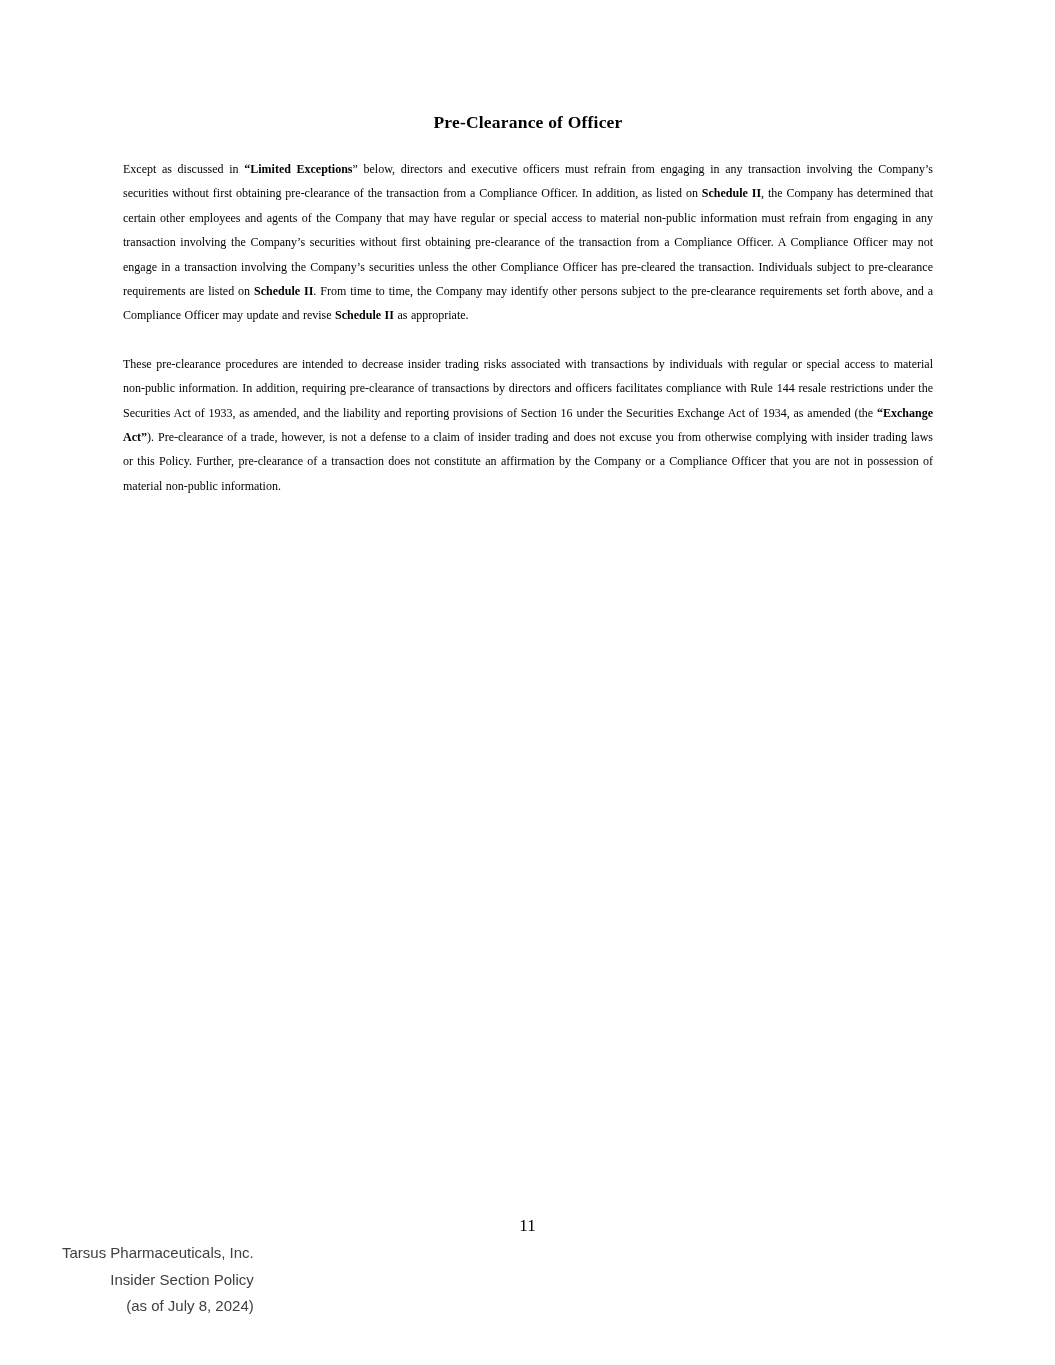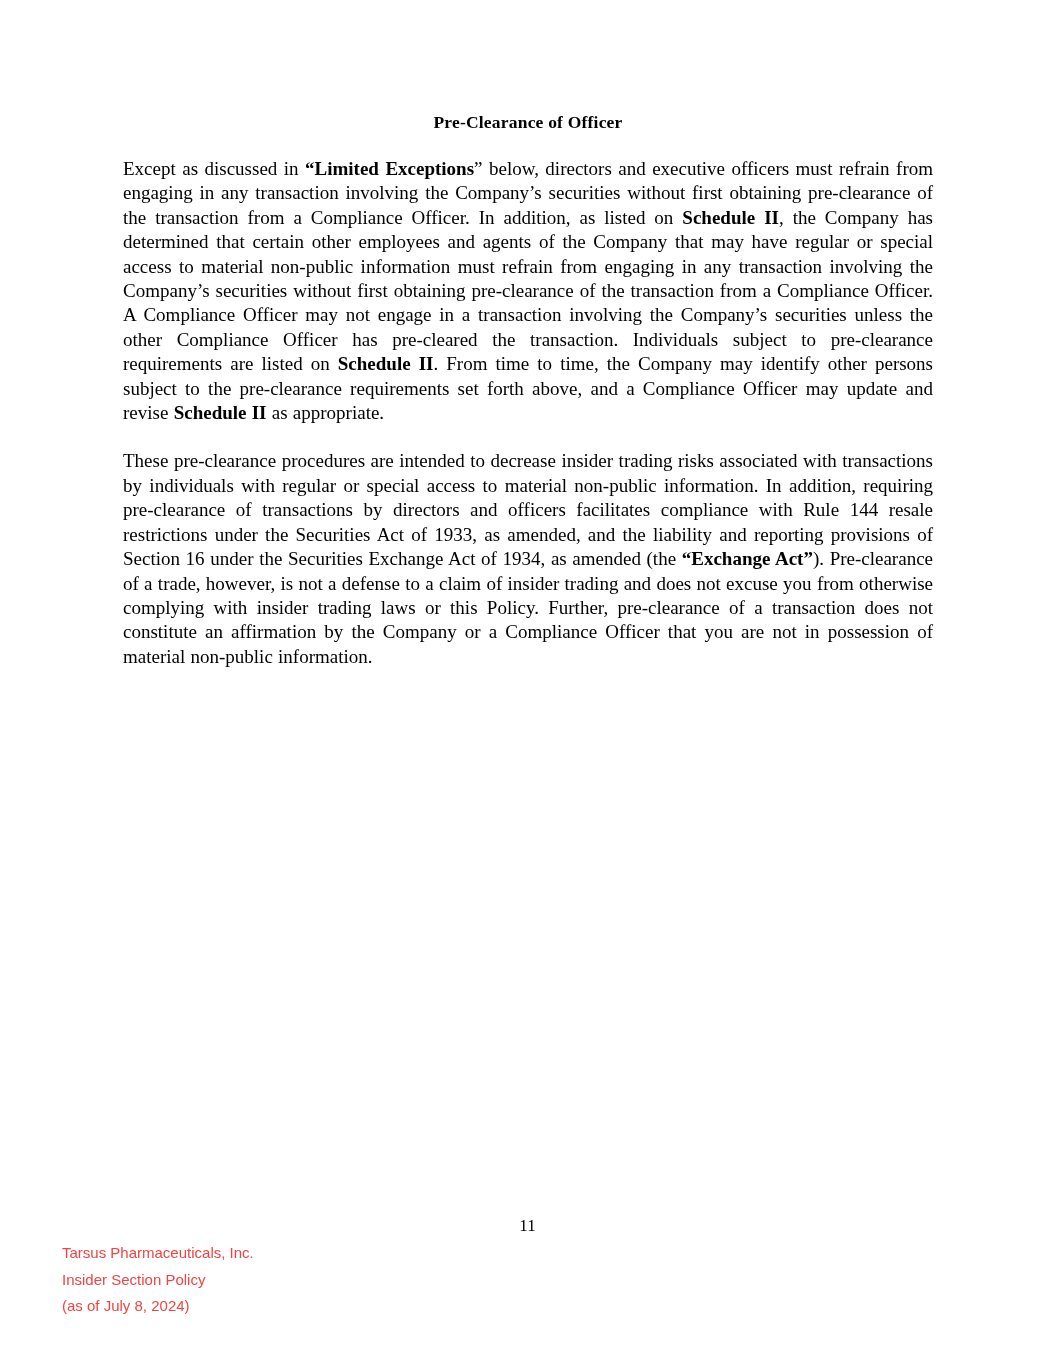--- a/index.html
+++ b/index.html
@@ -23,21 +23,21 @@
     width: 810px;
   }
   .doc-title {
     font-size: 17.5px;
     font-weight: bold;
     text-align: center;
     margin: 0 0 24px 0;
     letter-spacing: 0.2px;
   }
   .body-text p {
-    font-size: 19px;
+    font-size: 12px;
     line-height: 24.4px;
     text-align: justify;
     text-align-last: left;
     margin: 0 0 24px 0;
     word-spacing: 0.5px;
   }
   .page-number {
     position: absolute;
     top: 1216px;
     left: 0;
@@ -46,21 +46,22 @@
     font-size: 17px;
     font-family: "Liberation Serif", serif;
   }
   .footer {
     position: absolute;
     left: 62px;
     top: 1240px;
     font-family: "Liberation Sans", sans-serif;
     font-size: 15px;
     line-height: 26.5px;
-    color: #ef4444;
+    color: #404040;
+    text-align: right;
   }
 </style>
 </head>
 <body>
 
 <div class="page">
 
   <div class="content">
     <h1 class="doc-title">Pre-Clearance of Officer</h1>
 

